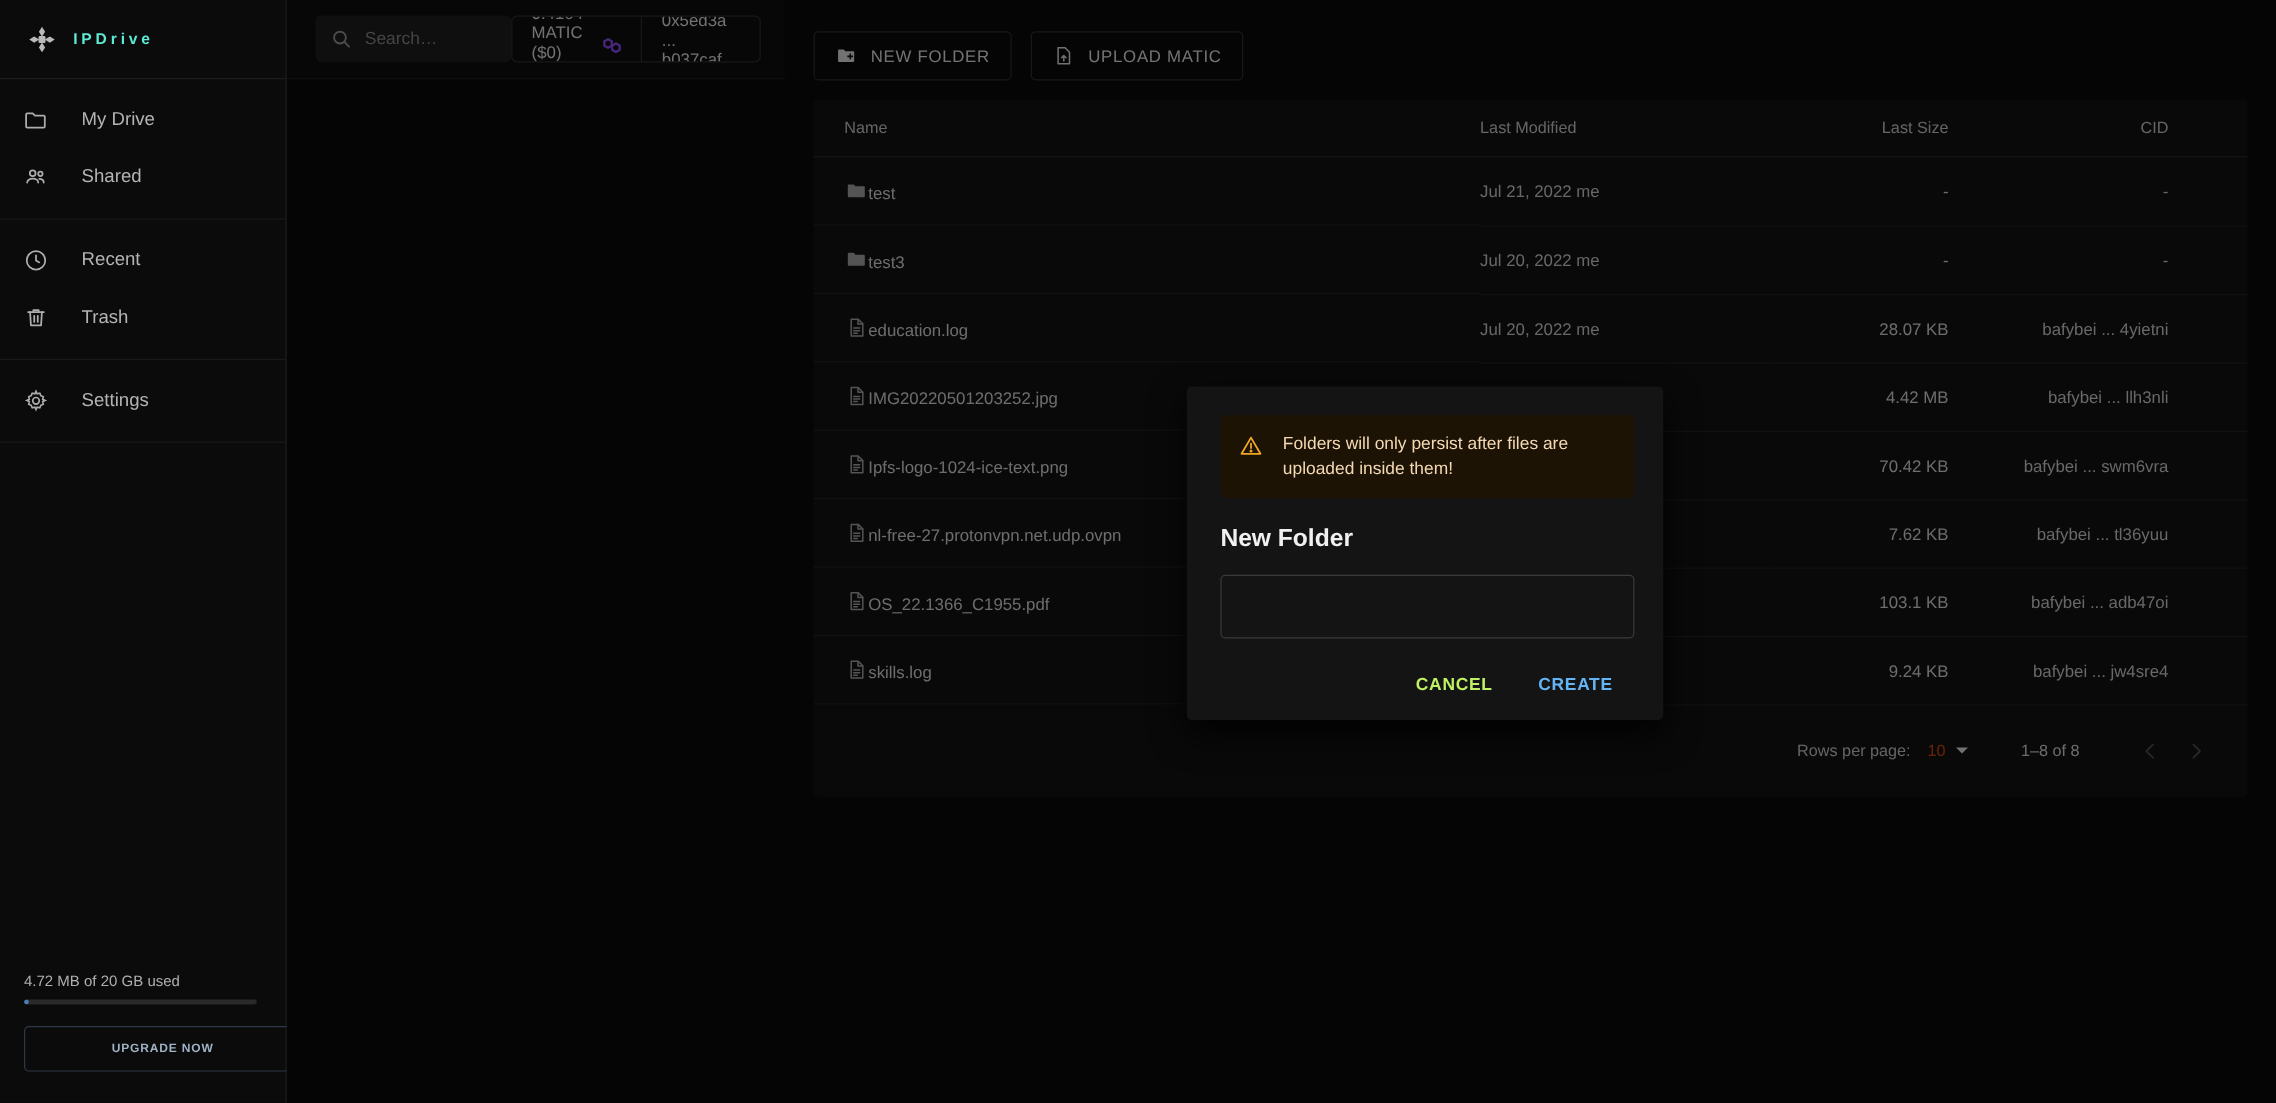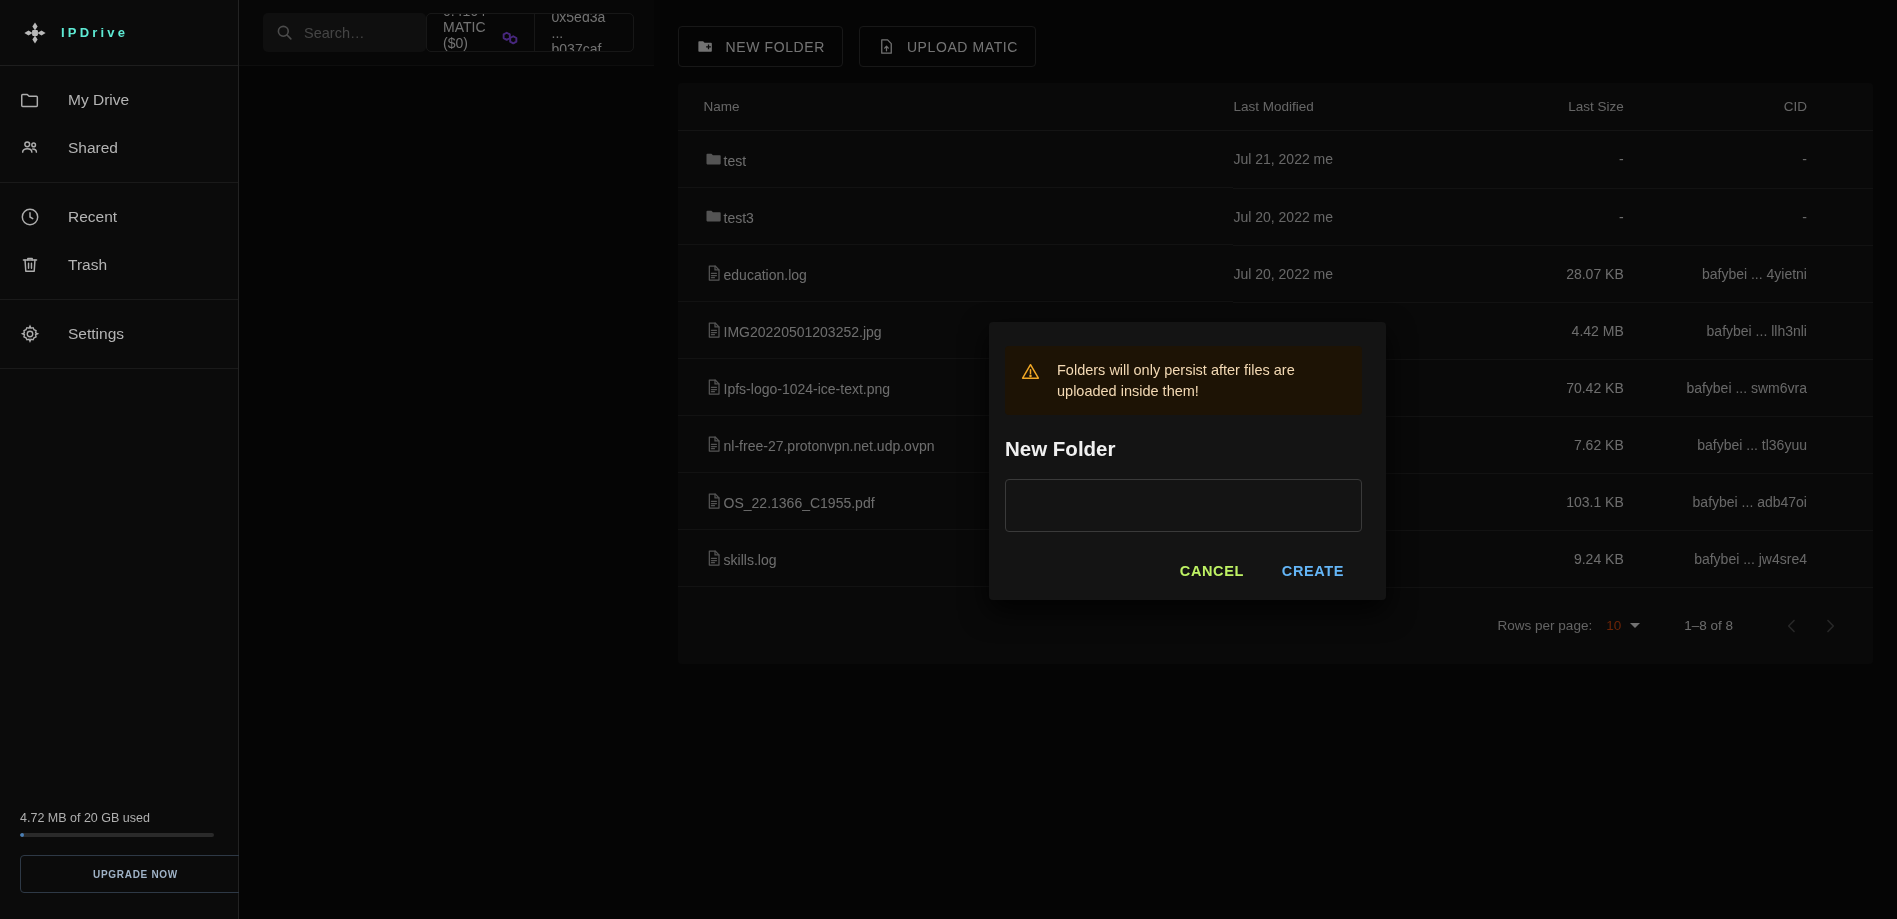--- a/index.html
+++ b/index.html
@@ -131,21 +131,21 @@
 
   
   .modal-backdrop {
     position: absolute; inset: 0; background: rgba(0,0,0,0.45); z-index: 40;
   }
   .modal {
     position: absolute; z-index: 50;
     left: 750px; top: 322px; width: 397px;
     background: #141414; border-radius: 4px;
     box-shadow: 0 11px 28px rgba(0,0,0,0.85);
-    padding: 24px 24px 12px 16px;
+    padding: 24px 24px 12px 28px;
   }
   .alert {
     display: flex; align-items: flex-start; gap: 16px;
     background: #1d1305; border-radius: 4px; padding: 14px 15px;
     margin-bottom: 22px;
   }
   .alert-icon { color: #f0a726; flex: 0 0 21px; display: flex; padding-top: 1px; }
   .alert-text { color: #f3d9b4; font-size: 14.5px; line-height: 1.42; }
   .modal-title { color: #f0f0f0; font-size: 20.5px; font-weight: 700; margin-bottom: 18px; }
   .modal-input {

